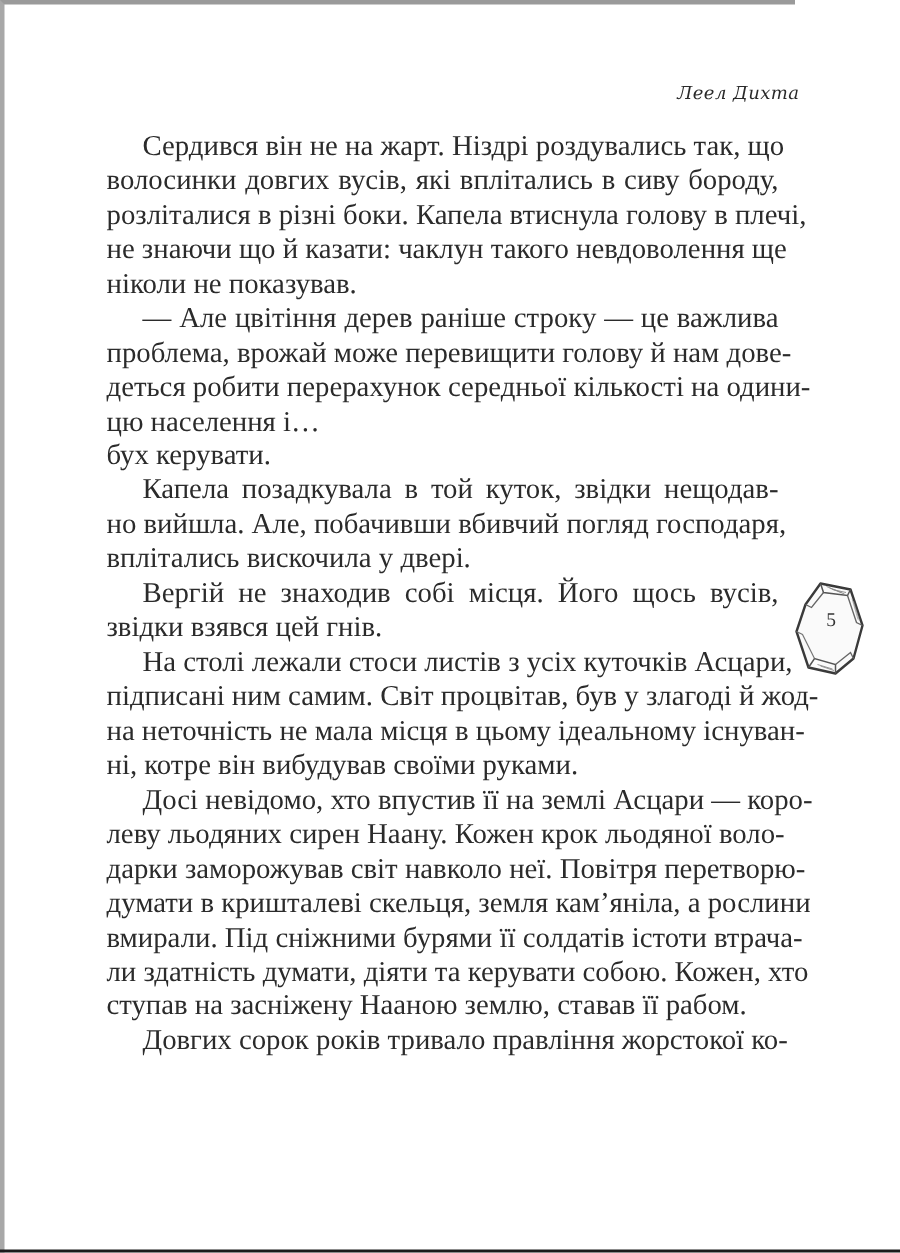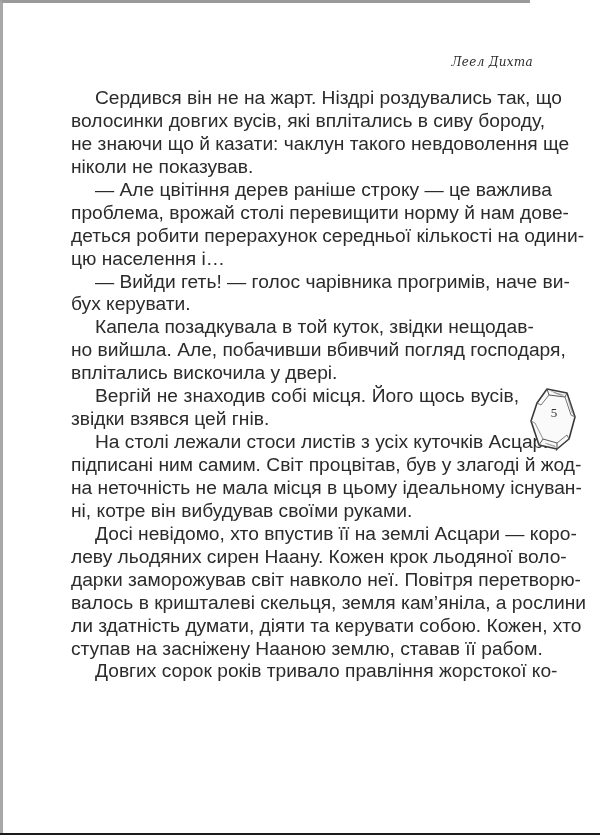--- a/index.html
+++ b/index.html
@@ -40,21 +40,21 @@
     font-style: italic;
     font-size: 12px;
     color: #2a2a2a;
     letter-spacing: 0.3px;
   }
   .text-block {
     position: absolute;
     left: 68px;
     top: 84px;
     width: 448px;
-    font-family: Liberation Sans, sans-serif;
+    font-family: Liberation Serif, serif;
     font-size: 19.2px;
     line-height: 22.95px;
     color: #2b2b2b;
   }
   .line {
     display: block;
     white-space: nowrap;
     text-align: justify;
     text-align-last: justify;
     height: 22.95px;
@@ -92,33 +92,33 @@
 
 <div class="page">
 
   <div class="running-header">Леел Дихта</div>
 
   <div class="text-block">
 
     <div>
       <span class="line indent">Сердився він не на жарт. Ніздрі роздувались так, що</span>
       <span class="line">волосинки довгих вусів, які вплітались в сиву бороду,</span>
+      <span class="line">розліталися в різні боки. Капела втиснула голову в плечі,</span>
       <span class="line">не знаючи що й казати: чаклун такого невдоволення ще</span>
       <span class="line last">ніколи не показував.</span>
     </div>
 
     <div>
       <span class="line indent">— Але цвітіння дерев раніше строку — це важлива</span>
-      <span class="line">проблема, врожай столі перевищити норму й нам дове-</span>
+      <span class="line">проблема, врожай може перевищити голову й нам дове-</span>
       <span class="line">деться робити перерахунок середньої кількості на одини-</span>
       <span class="line last">цю населення і…</span>
     </div>
 
     <div>
-      <span class="line indent">— Вийди геть! — голос чарівника прогримів, наче ви-</span>
       <span class="line last">бух керувати.</span>
     </div>
 
     <div>
       <span class="line indent">Капела позадкувала в той куток, звідки нещодав-</span>
       <span class="line">но вийшла. Але, побачивши вбивчий погляд господаря,</span>
       <span class="line last">вплітались вискочила у двері.</span>
     </div>
 
     <div>
@@ -131,21 +131,22 @@
       <span class="line">підписані ним самим. Світ процвітав, був у злагоді й жод-</span>
       <span class="line">на неточність не мала місця в цьому ідеальному існуван-</span>
       <span class="line last">ні, котре він вибудував своїми руками.</span>
     </div>
 
 
     <div>
       <span class="line indent">Досі невідомо, хто впустив її на землі Асцари — коро-</span>
       <span class="line">леву льодяних сирен Наану. Кожен крок льодяної воло-</span>
       <span class="line">дарки заморожував світ навколо неї. Повітря перетворю-</span>
-      <span class="line">валось в кришталеві скельця, земля кам’яніла, а рослини</span>
+      <span class="line">думати в кришталеві скельця, земля кам’яніла, а рослини</span>
+      <span class="line">вмирали. Під сніжними бурями її солдатів істоти втрача-</span>
       <span class="line">ли здатність думати, діяти та керувати собою. Кожен, хто</span>
       <span class="line last">ступав на засніжену Нааною землю, ставав її рабом.</span>
     </div>
 
     <div>
       <span class="line indent">Довгих сорок років тривало правління жорстокої ко-</span>
     </div>
   </div>
 
   <div class="page-marker">

